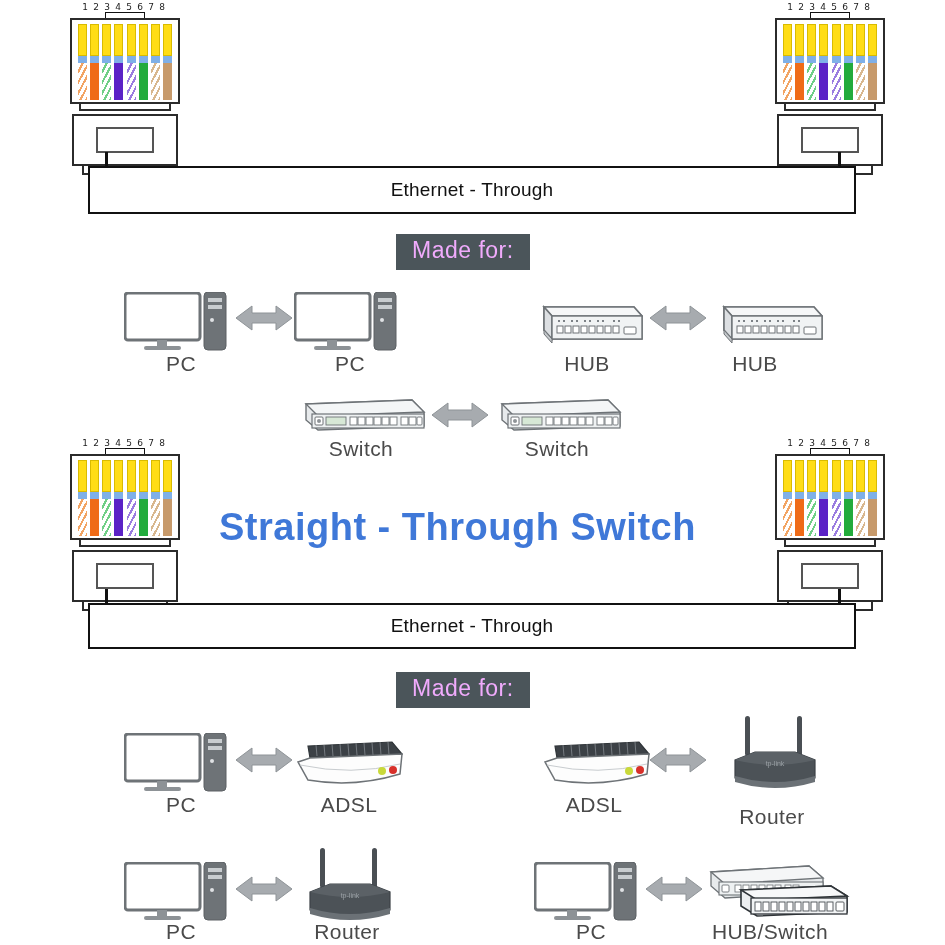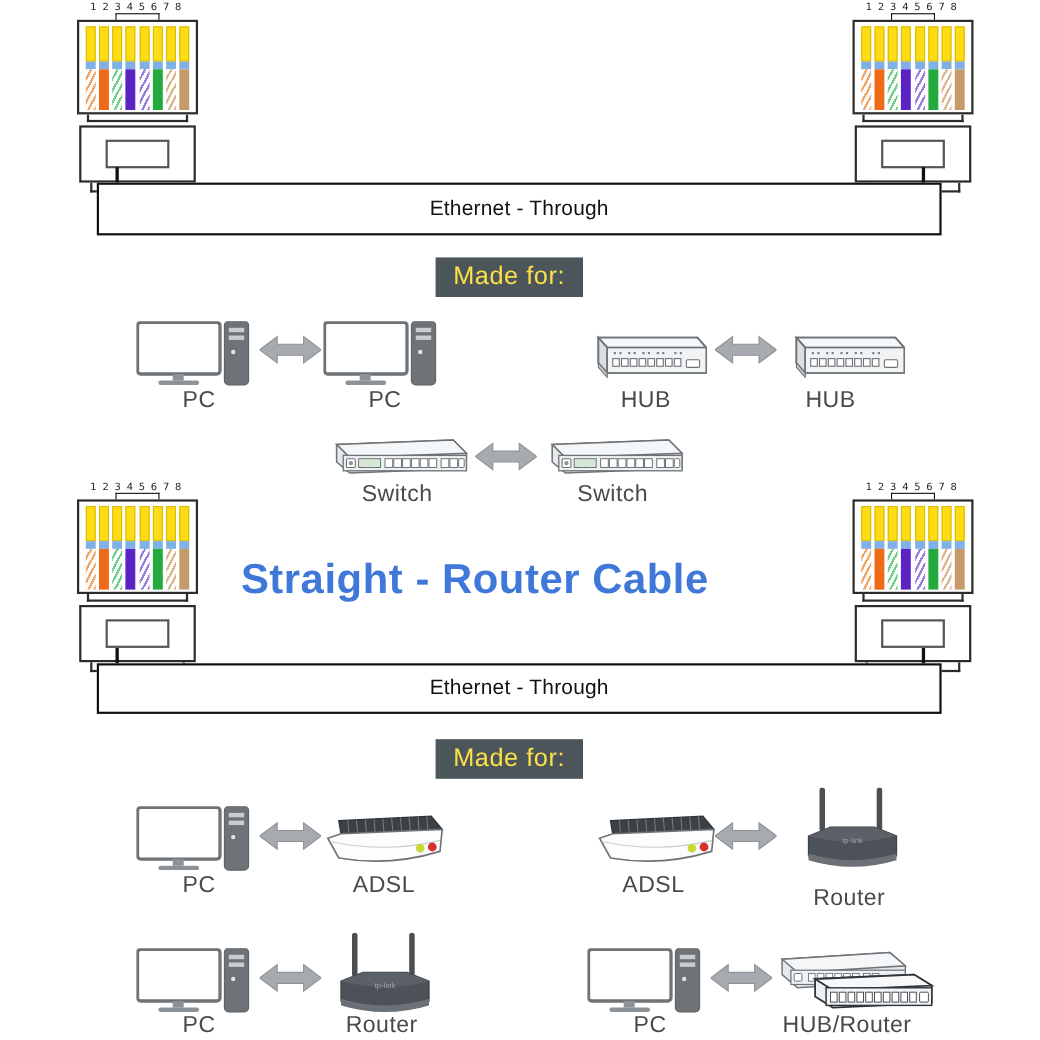--- a/index.html
+++ b/index.html
@@ -50,21 +50,21 @@
   .ethbar{position:absolute;border:2px solid #111;background:#fff;
       box-sizing:border-box;display:flex;align-items:center;justify-content:center;}
   .ethbar span{font-size:19px;color:#111;letter-spacing:.2px;}
   .drop{position:absolute;background:#111;}
 
   
   .title{position:absolute;font-size:38px;font-weight:bold;color:#3f78d8;
       white-space:nowrap;letter-spacing:.5px;}
 
   
-  .madefor{position:absolute;background:#4b555a;color:#fde047;font-size:23px;
+  .madefor{position:absolute;background:#4b555a;color:#f0abfc;font-size:23px;
       padding:3px 16px 6px 16px;letter-spacing:.5px;}
 
   
   .devlabel{position:absolute;font-size:21px;color:#4a4a4a;text-align:center;
       white-space:nowrap;transform:translateX(-50%);letter-spacing:.4px;}
 
   
   .arrow{position:absolute;}
 
   
@@ -487,21 +487,21 @@
           </div>
       </div>
     </div>
     <div class="plugneck"></div>
     <div class="plugboot">
         <i></i>
       </div>
     <div class="plugtail"></div>
   </div>
 
-  <div class="title" style="left:219px;top:506px;">Straight - Router Cable</div>
+  <div class="title" style="left:219px;top:506px;">Straight - Through Switch</div>
 
   <div class="drop" style="left:105px;top:589px;width:3px;height:16px;"></div>
   <div class="drop" style="left:838px;top:589px;width:3px;height:16px;"></div>
   <div class="ethbar" style="left:88px;top:603px;width:768px;height:46px;">
     <span>Ethernet - Through</span>
   </div>
 
   <div class="madefor" style="left:396px;top:672px;">Made for:</div>
 
   <div class="dev" style="left:124px;top:733px;">
@@ -666,15 +666,15 @@
         <rect x="82" y="42" width="6" height="9"></rect>
           <rect x="90" y="42" width="6" height="9"></rect>
         <rect x="98" y="42" width="6" height="9"></rect>
           <rect x="106" y="42" width="6" height="9"></rect>
         <rect x="114" y="42" width="6" height="9"></rect>
           <rect x="122" y="42" width="6" height="9"></rect>
       </g>
       <rect x="131" y="42" width="8" height="9" rx="1" fill="#fff" stroke="#4a4f54" stroke-width="0.9"></rect>
     </svg>
   </div>
-  <div class="devlabel" style="left:770px;top:920px;">HUB/Router</div>
+  <div class="devlabel" style="left:770px;top:920px;">HUB/Switch</div>
 
 </div>
 
 </body></html>

